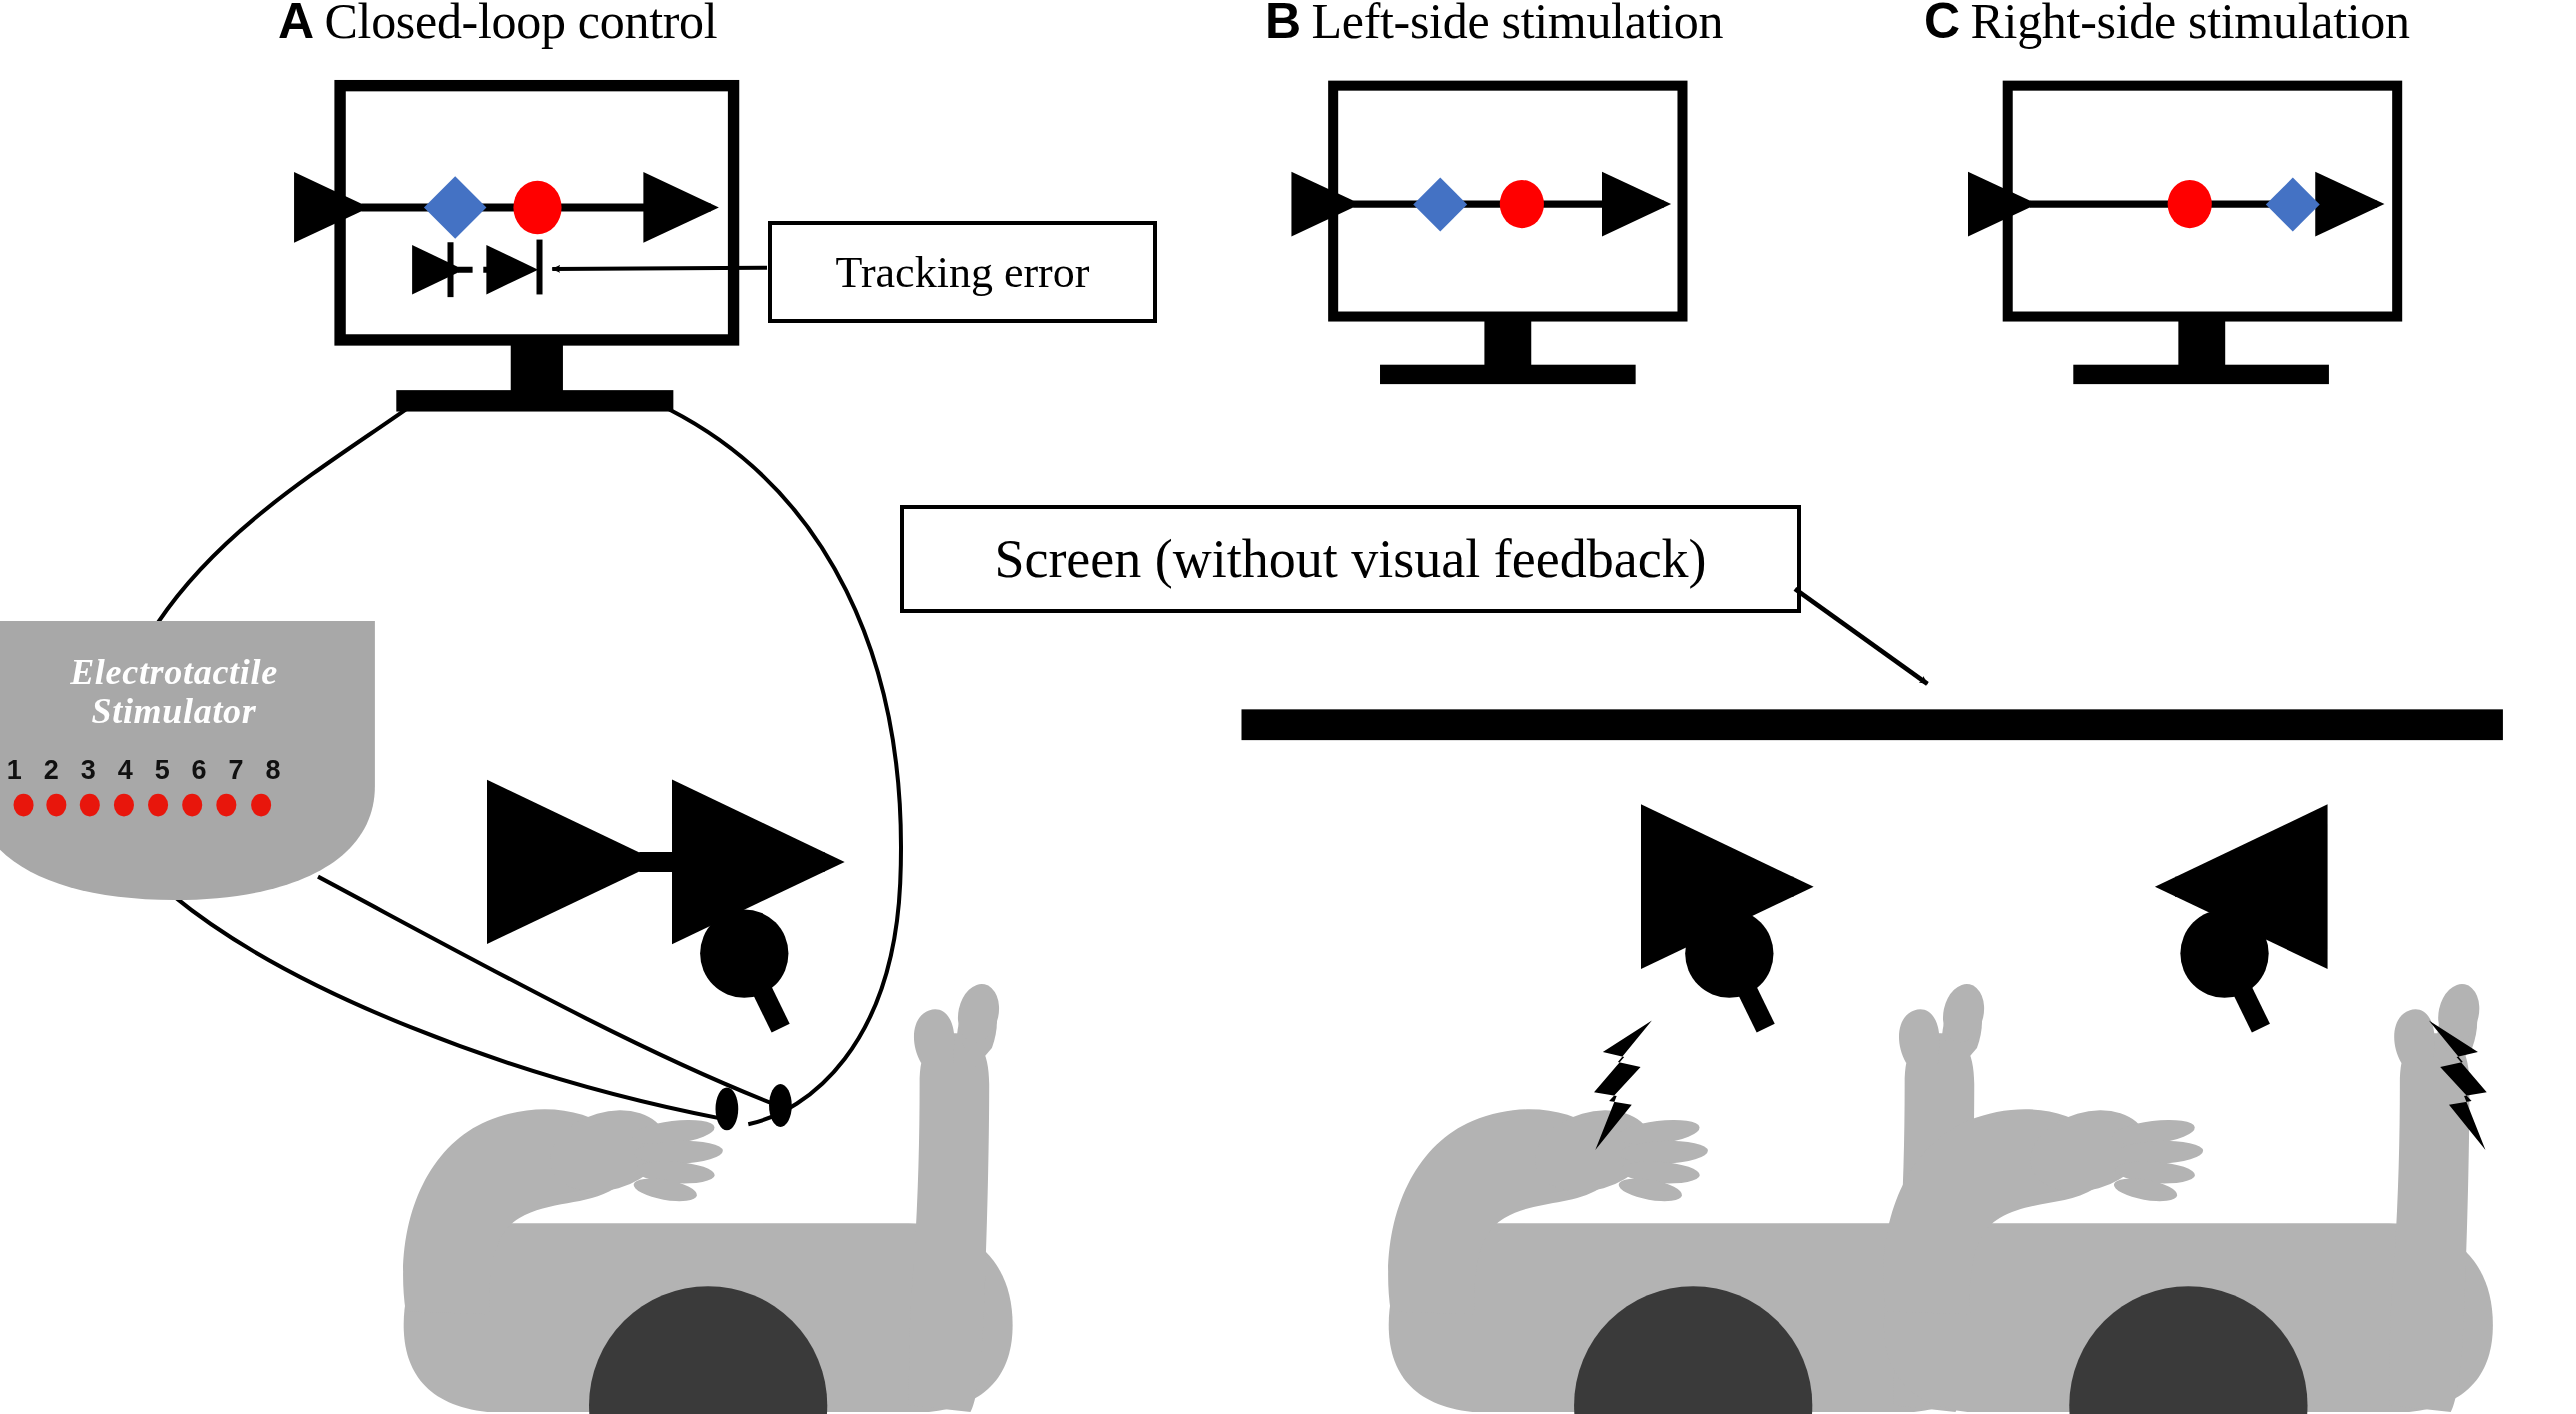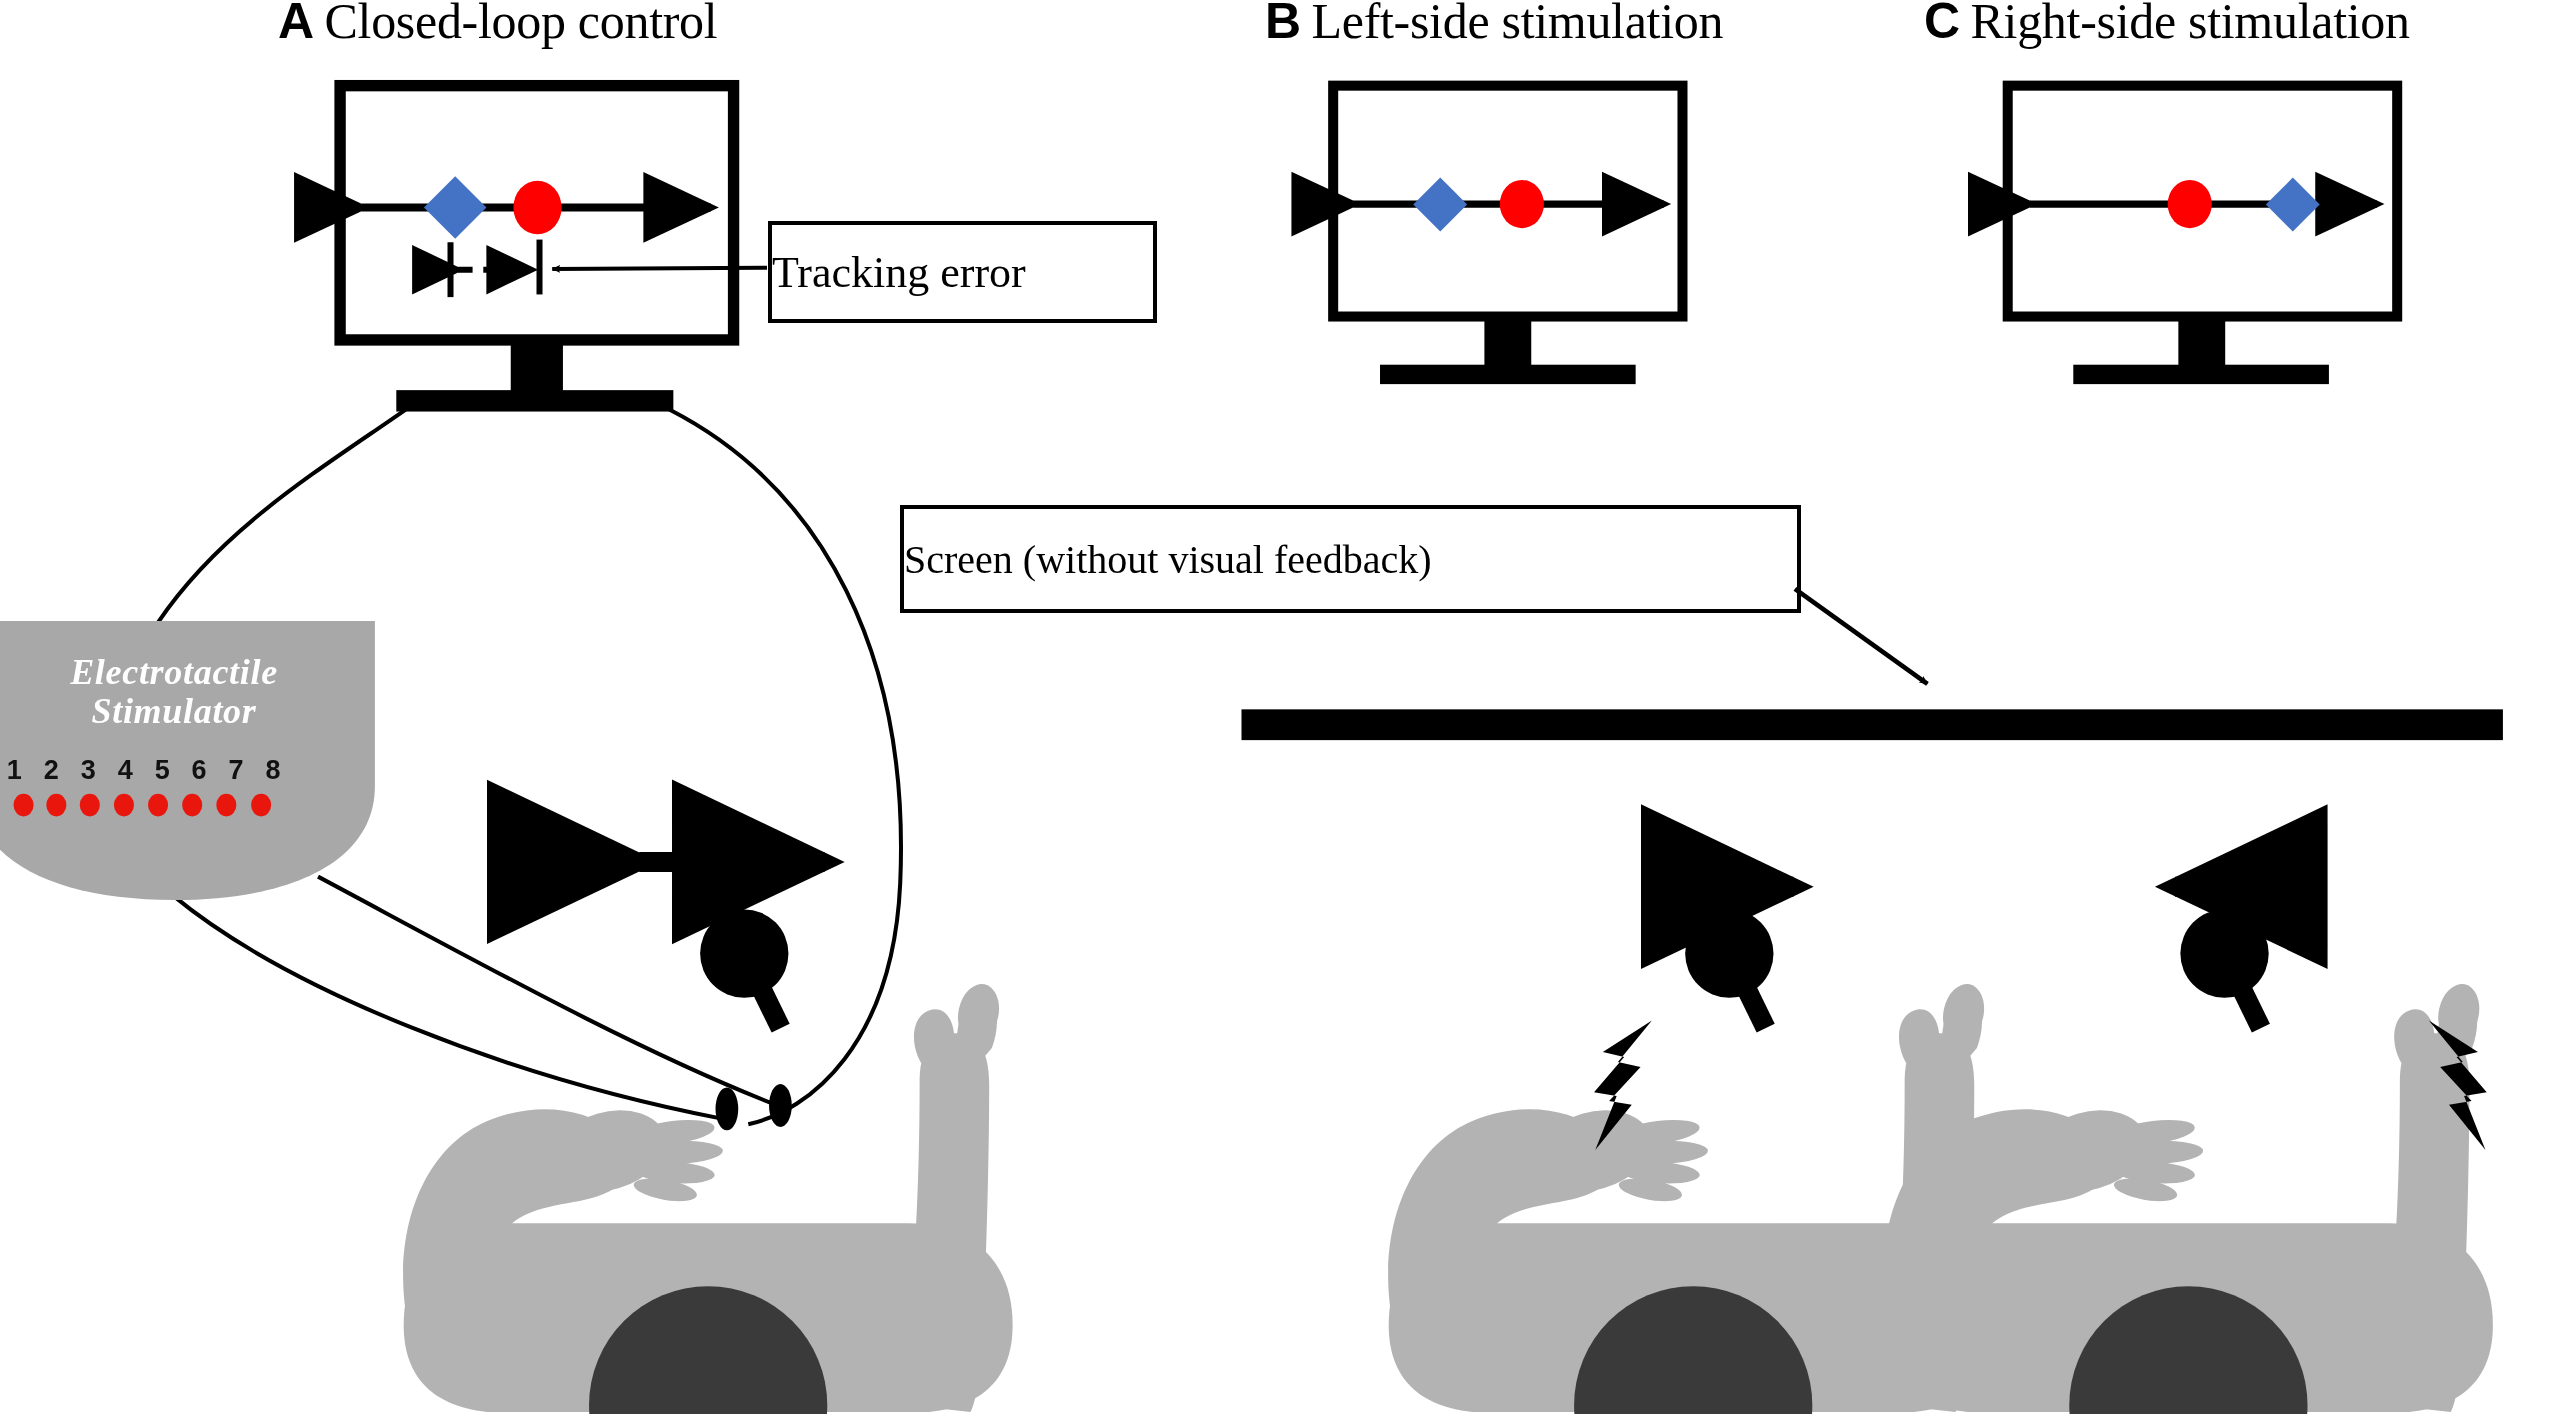--- a/index.html
+++ b/index.html
@@ -6,24 +6,24 @@
   body{width:2576px;height:1414px;position:relative;overflow:hidden;
        font-family:"Liberation Serif", serif;}
   .panel-title{position:absolute;white-space:nowrap;font-family:"Liberation Serif",serif;
        font-size:50px;color:#000;letter-spacing:-0.3px;}
   .panel-letter{font-family:"Liberation Sans",sans-serif;font-weight:bold;font-size:50px;
        margin-right:10.7px;}
   #ttlA{left:278px;top:-8px;}
   #ttlB{left:1265px;top:-8px;}
   #ttlC{left:1924px;top:-8px;}
   .callout{position:absolute;border:4px solid #000;background:#fff;
-       display:flex;align-items:center;
+       display:flex;align-items:center;justify-content:center;
        font-family:"Liberation Serif",serif;color:#000;white-space:nowrap;}
   #trackErrBox{left:768px;top:221px;width:381px;height:94px;font-size:44px;}
-  #screenBox{left:900px;top:505px;width:893px;height:100px;font-size:40px;}
+  #screenBox{left:900px;top:505px;width:893px;height:100px;font-size:54px;}
   .svgwrap{position:absolute;left:0;top:0;}
 </style>
 </head>
 <body>
 
 <div class="panel-title" id="ttlA">
   <span class="panel-letter">A</span><span>Closed-loop control</span>
 </div>
 <div class="panel-title" id="ttlB">
   <span class="panel-letter">B</span><span>Left-side stimulation</span>

